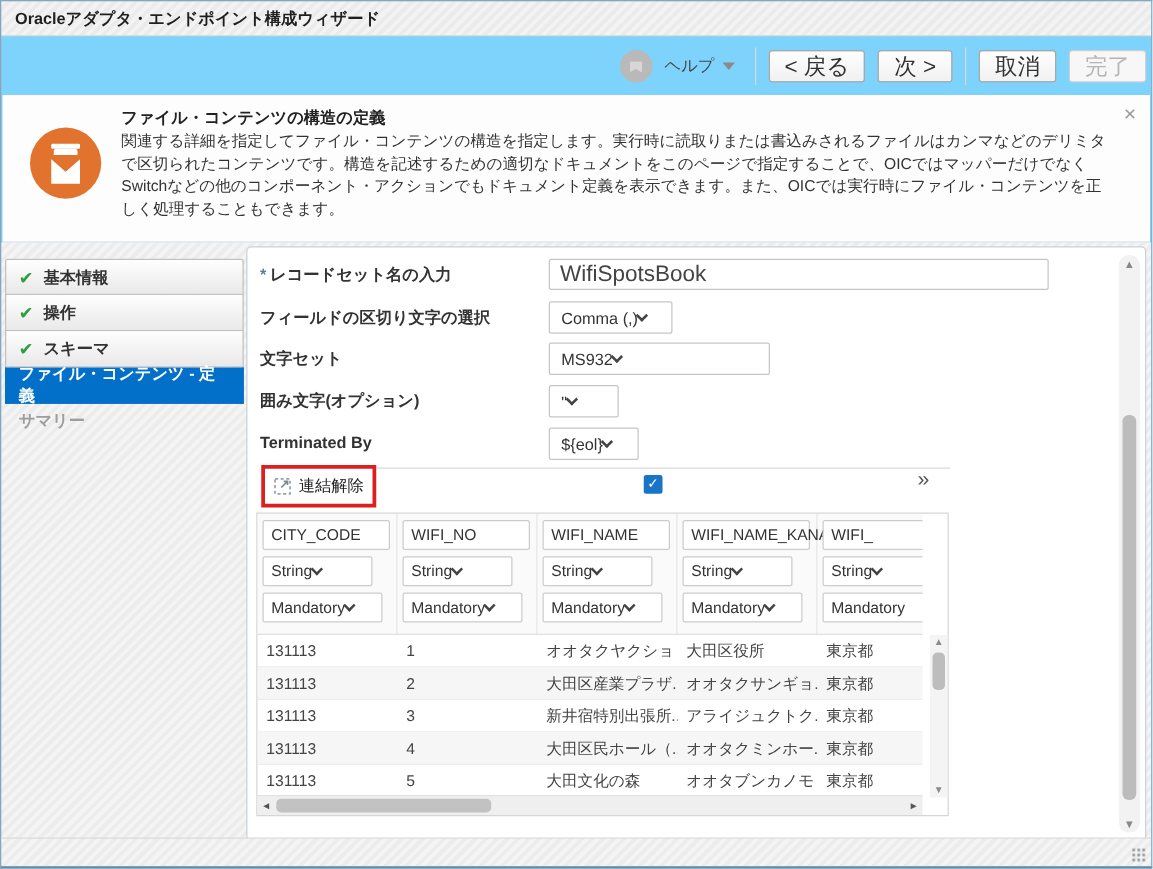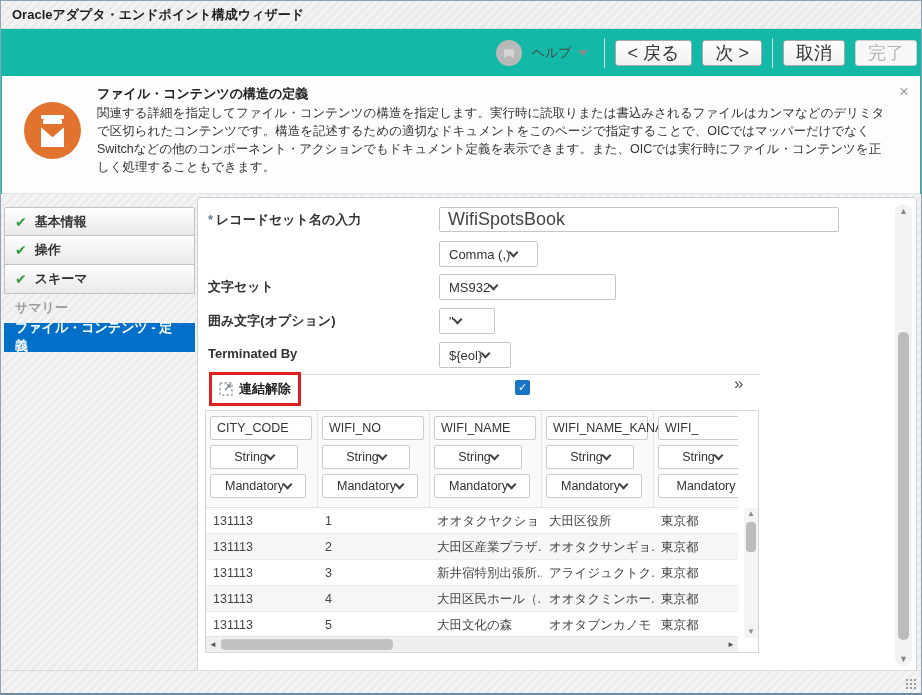--- a/index.html
+++ b/index.html
@@ -1,18 +1,18 @@
 <!DOCTYPE html>
 <html><head>
 <meta charset="utf-8">
 <style>
   html,body{margin:0;padding:0;background:#fff;}
   *{box-sizing:border-box;font-family:"Liberation Sans","DejaVu Sans",sans-serif;}
   .window{position:relative;width:922px;height:695px;border:1px solid #8ea3b6;border-bottom:2px solid #6d8aa3;
-    background:#14b8a6;overflow:hidden;}
+    background:#7dd3fc;overflow:hidden;}
 
   
   .titlebar{position:absolute;left:0;top:0;width:100%;height:28px;line-height:28px;
     padding-left:11px;font-size:13px;font-weight:bold;color:#1f1f1f;
     background:repeating-linear-gradient(135deg,#f3f3f3 0 3px,#ebebeb 3px 6px);
     border-bottom:1px solid #dcdcdc;}
 
   
   .toolbar{position:absolute;left:0;top:29px;width:100%;height:46px;
     display:flex;align-items:center;justify-content:flex-end;gap:10px;padding-right:4px;}
@@ -56,35 +56,35 @@
   .ddl{position:absolute;left:241px;height:26px;border:1px solid #c6c6c6;border-radius:2px;background:#fff;
     font-size:13px;color:#333;display:flex;align-items:center;justify-content:flex-start;
     padding:0 9px;cursor:pointer;}
   .chev{width:7px;height:7px;border-right:2px solid #444;border-bottom:2px solid #444;transform:rotate(45deg);margin-top:-4px;flex:0 0 auto;}
 
   .hrline{position:absolute;left:84px;top:176px;width:478px;height:1px;background:#dadada;}
 
   
   .red-box{position:absolute;left:11px;top:174px;width:92px;height:34px;border:3px solid #dd1f1f;
     display:flex;align-items:center;justify-content:center;gap:6px;background:#fff;cursor:pointer;}
-  .detach-label{font-size:13px;font-weight:bold;color:#222;}
+  .detach-label{font-size:13px;font-weight:normal;color:#222;}
   .chk-row-label{position:absolute;left:110px;top:182px;font-size:13px;color:#222;}
   .checkbox{position:absolute;left:317px;top:182px;width:15px;height:15px;background:#1974c5;border-radius:2px;
     color:#fff;font-size:11px;line-height:15px;text-align:center;cursor:pointer;}
   .expand{position:absolute;left:536px;top:176px;font-size:17px;color:#555;cursor:pointer;}
 
   
   .grid{position:absolute;left:7px;top:212px;width:554px;height:243px;border:1px solid #d6d6d6;background:#fff;}
   .grid-clip{position:absolute;left:0;top:0;width:532px;height:243px;overflow:hidden;}
   .grid-inner{position:absolute;left:0;top:0;width:560px;}
   .ghead{display:flex;background:#fafafa;border-bottom:1px solid #e0e0e0;height:97px;}
   .gcol{width:112px;flex:0 0 112px;padding:5px 4px 0 4px;border-right:1px solid #e6e6e6;}
   .hbox{height:24px;border:1px solid #cccccc;border-radius:2px;background:#fff;font-size:12.5px;color:#333;
     display:flex;align-items:center;padding:0 6px;margin-bottom:5px;}
-  .hbox.sel{justify-content:center;cursor:pointer;}
+  .hbox.sel{justify-content:flex-start;cursor:pointer;}
   .hbox.name{width:102px;}
   .hbox.type{width:88px;}
   .hbox.req2{width:96px;}
   .grow{display:flex;height:26px;border-bottom:1px solid #ededed;font-size:12.5px;color:#444;}
   .grow.even{background:#f6f6f6;}
   .gcell{width:112px;flex:0 0 112px;padding:0 7px;line-height:26px;white-space:nowrap;overflow:hidden;}
 
   
   .vsb{position:absolute;right:0;width:14px;background:#f4f4f4;}
   .vsb .arr{position:absolute;left:0;width:14px;height:12px;color:#8b8b8b;font-size:8px;text-align:center;line-height:12px;cursor:pointer;}
@@ -147,35 +147,36 @@
           <span>基本情報</span>
         </div>
         <div class="step ">
           <span class="check">✔</span>
           <span>操作</span>
         </div>
         <div class="step ">
           <span class="check">✔</span>
           <span>スキーマ</span>
         </div>
+        <div class="step active">
+          <span>ファイル・コンテンツ - 定義</span>
+        </div>
         <div class="step disabled">
           <span>サマリー</span>
         </div>
-        <div class="step active">
-          <span>ファイル・コンテンツ - 定義</span>
-        </div>
       </div>
 
     <div class="panel">
 
       <div class="frow-label" style="top:13px">
         <span class="req">*</span><span>レコードセット名の入力</span>
       </div>
       <input class="text-input" style="top: 9px;" value="WifiSpotsBook">
 
+      <div class="frow-label" style="top:47px">フィールドの区切り文字の選択</div>
       <div class="ddl" style="top:43px;width:99px">
         <span>Comma (,)</span>
           <span class="chev"></span>
       </div>
 
       <div class="frow-label" style="top:80px">文字セット</div>
       <div class="ddl" style="top:76px;width:177px">
         <span>MS932</span>
           <span class="chev"></span>
       </div>

